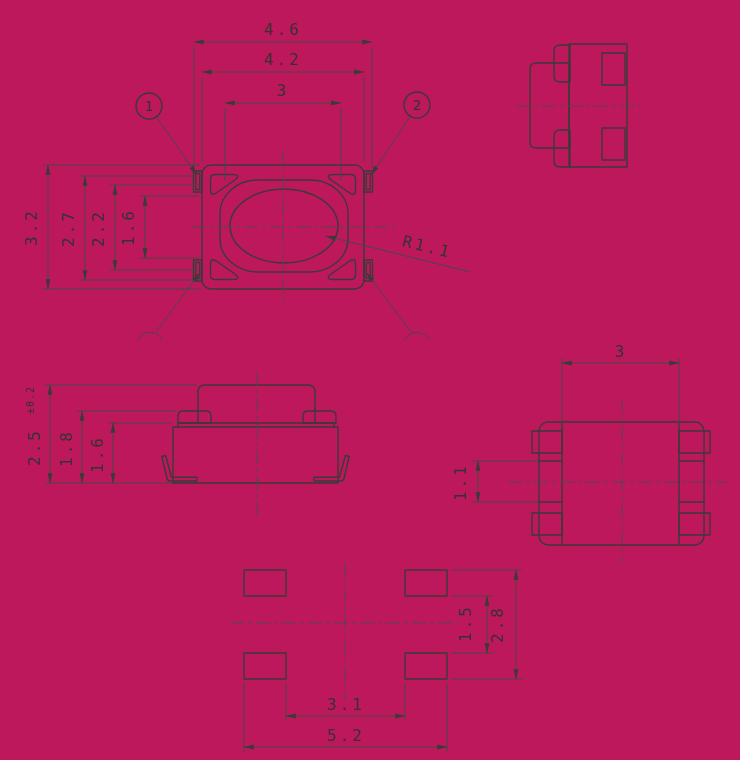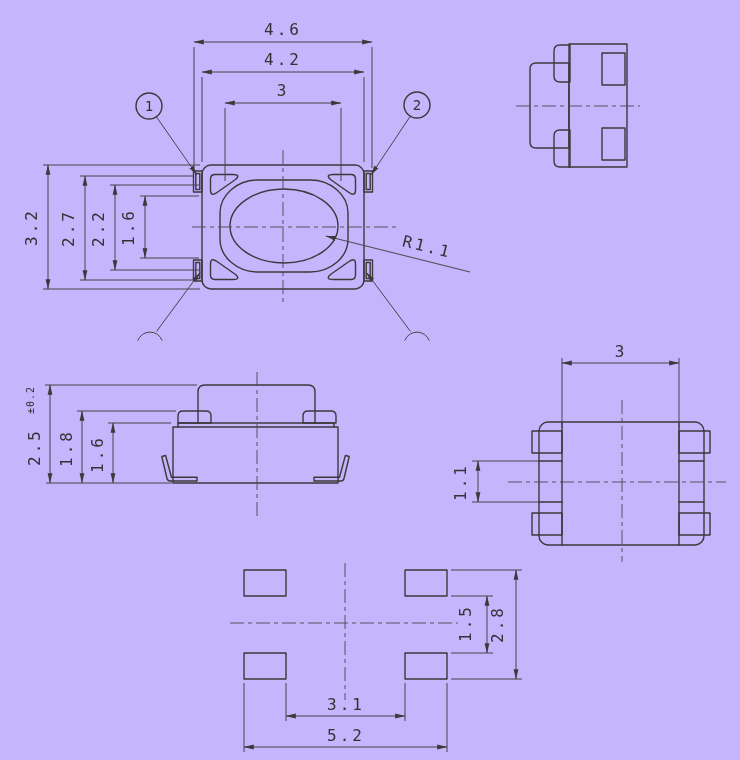--- a/index.html
+++ b/index.html
@@ -1,16 +1,16 @@
 <!DOCTYPE html>
 <html><head>
 <meta charset="utf-8">
 <style>
   html,body{margin:0;padding:0;background:#ffffff;}
-  .stage{width:740px;height:760px;position:relative;background:#c4b5fd;}
+  .stage{width:740px;height:760px;position:relative;background:#be185d;}
   svg{display:block;}
   .obj{fill:none;stroke:#3a3a3a;stroke-width:1.4;stroke-linejoin:round;stroke-linecap:round;}
   .thin{fill:none;stroke:#474747;stroke-width:1;}
   .dim{fill:none;stroke:#474747;stroke-width:1;}
   .cl{fill:none;stroke:#4a4a4a;stroke-width:0.9;stroke-dasharray:14 4 4 4;}
   text{font-family:"DejaVu Sans Mono","Liberation Mono",monospace;font-size:16px;fill:#333333;letter-spacing:3px;}
   .sm{font-size:10px;letter-spacing:1px;}
   .bal{font-size:14px;letter-spacing:0;}
 </style>
 </head>

